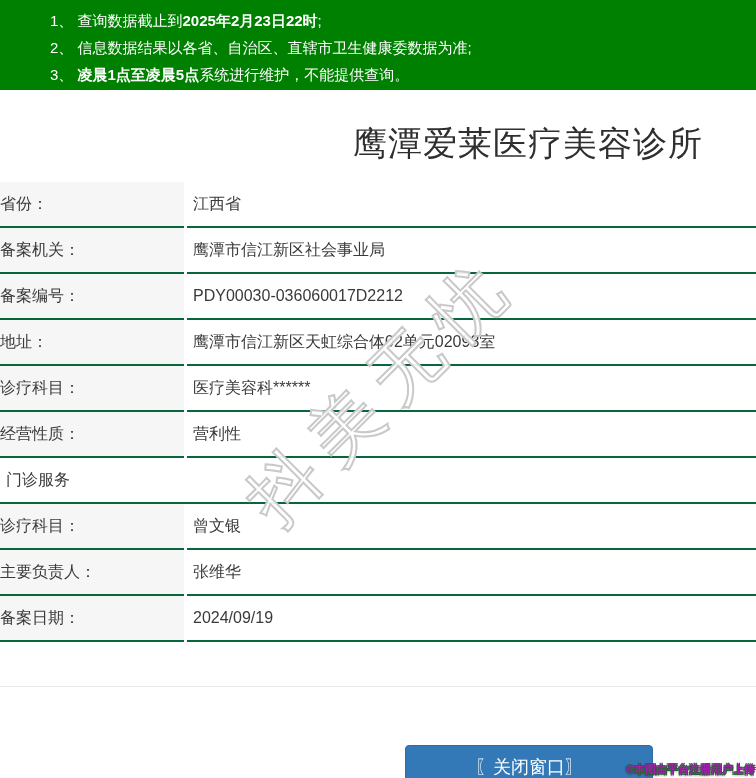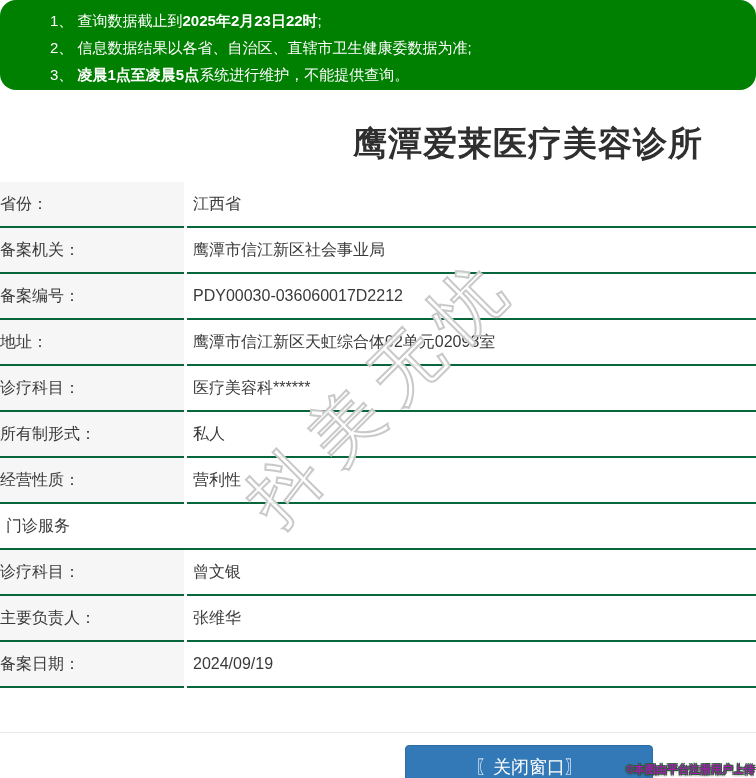--- a/index.html
+++ b/index.html
@@ -13,32 +13,31 @@
   }
 
   
   .notice-bar {
     width: 756px;
     height: 90px;
     background: var(--green, #008000);
     color: #ffffff;
     padding: 7px 10px 0 50px;
     font-size: 15px;
-    border-radius: 16px;
   }
   .notice-item { line-height: 27px; white-space: nowrap; }
   .notice-item .b { font-weight: bold; }
 
   
   .page-title {
     margin: 33px 0 0 300px;
     width: 456px;
     text-align: center;
     font-size: 34px;
-    font-weight: 700;
+    font-weight: 400;
     color: #2f2f2f;
     letter-spacing: 1px;
     line-height: 40px;
   }
 
   
   .info-table { margin-top: 19px; width: 756px; }
   .row { display: flex; height: 46px; }
   .cell-label {
     width: 184px;
@@ -150,24 +149,20 @@
   </div>
   <div class="row">
     <div class="cell-label">地址：</div>
     <div class="cell-value">鹰潭市信江新区天虹综合体02单元02093室</div>
   </div>
   <div class="row">
     <div class="cell-label">诊疗科目：</div>
     <div class="cell-value">医疗美容科******</div>
   </div>
   <div class="row">
-    <div class="cell-label">所有制形式：</div>
-    <div class="cell-value">私人</div>
-  </div>
-  <div class="row">
     <div class="cell-label">经营性质：</div>
     <div class="cell-value">营利性</div>
   </div>
   <div class="row">
     <div class="cell-value">门诊服务</div>
   </div>
   <div class="row">
     <div class="cell-label">诊疗科目：</div>
     <div class="cell-value">曾文银</div>
   </div>

